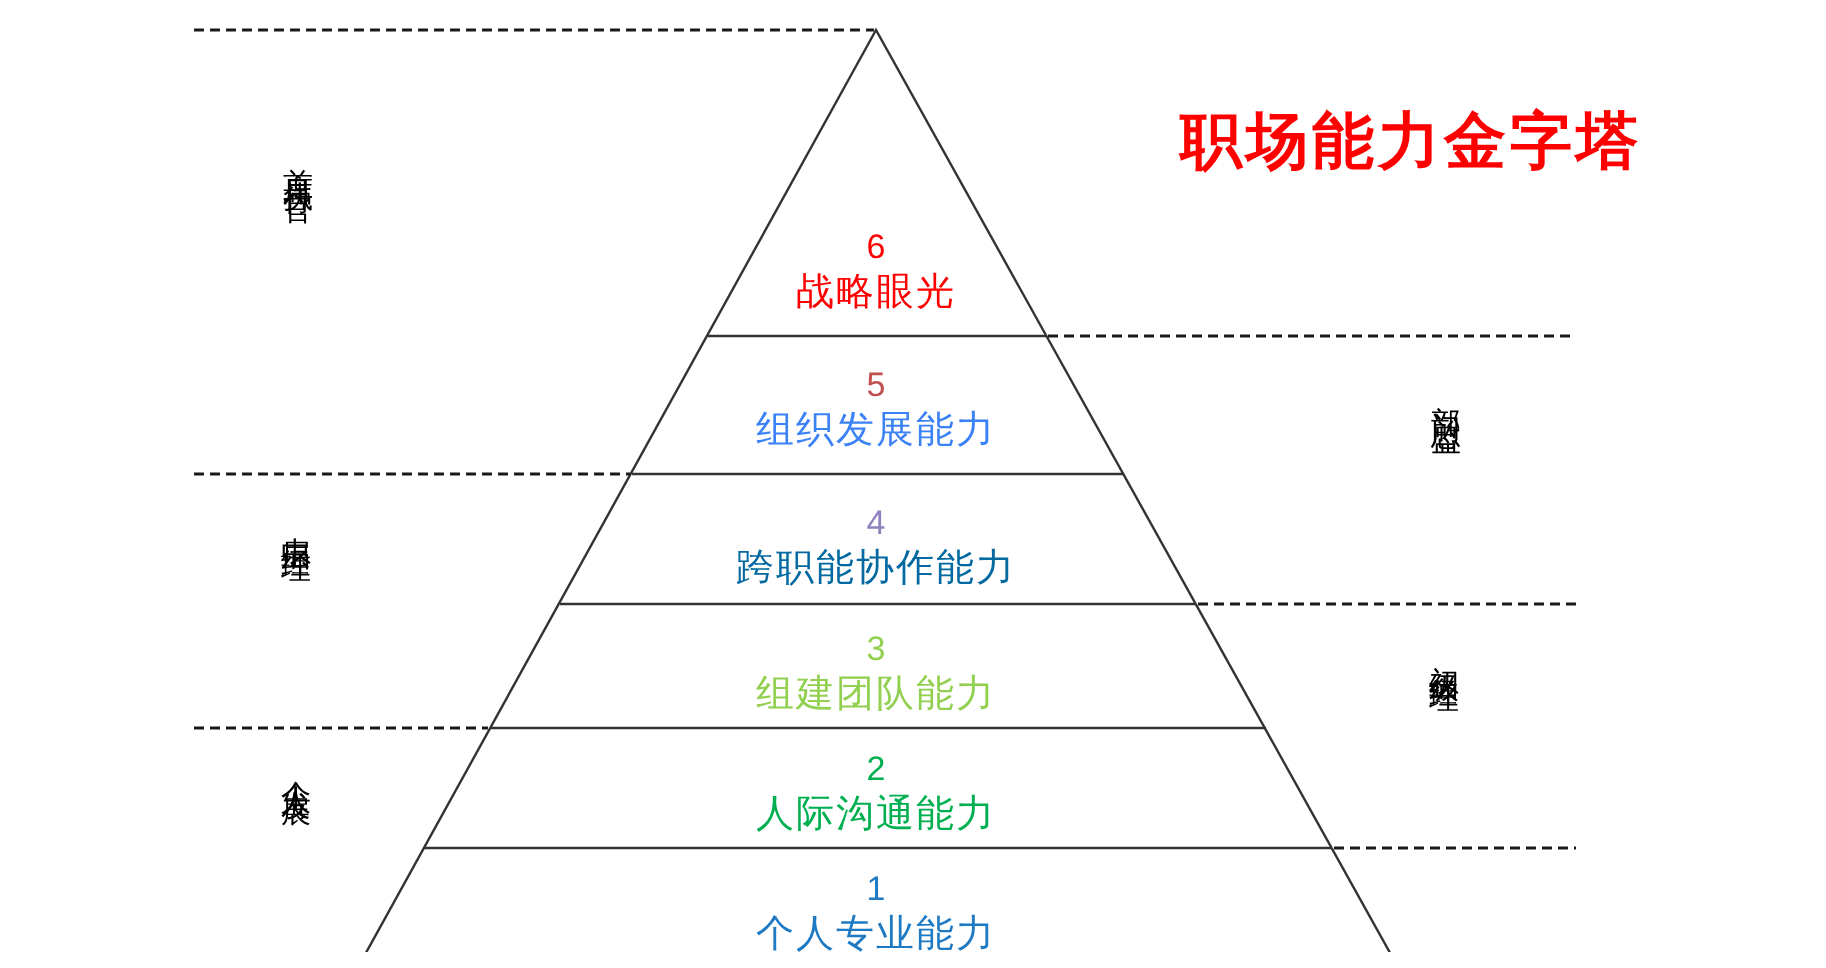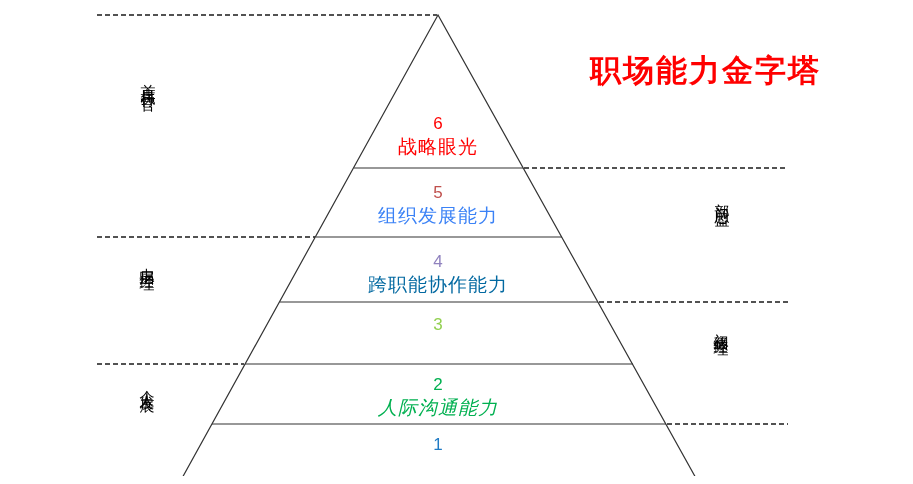--- a/index.html
+++ b/index.html
@@ -76,27 +76,29 @@
   <div class="level" style="top:182px">
     <div class="num" style="color: rgb(192, 80, 77);">5</div>
     <div class="lab" style="color: #3b82f6;">组织发展能力</div>
   </div>
   <div class="level" style="top:251px">
     <div class="num" style="color: rgb(144, 130, 190);">4</div>
     <div class="lab" style="color: #0369a1;">跨职能协作能力</div>
   </div>
   <div class="level" style="top:314px">
     <div class="num" style="color: rgb(146, 208, 80);">3</div>
+    <div class="lab" style="color: rgb(146, 208, 80);">组建团队能力</div>
   </div>
   <div class="level" style="top:374px">
     <div class="num" style="color: rgb(0, 176, 80);">2</div>
-    <div class="lab" style="color: rgb(0, 176, 80); font-style: italic;">人际沟通能力</div>
+    <div class="lab" style="color: rgb(0, 176, 80);">人际沟通能力</div>
   </div>
   <div class="level" style="top:434px">
     <div class="num" style="color: rgb(31, 122, 196);">1</div>
+    <div class="lab" style="color: rgb(31, 122, 196);">个人专业能力</div>
   </div>
 
   <div class="vlabel" style="left:138px; top:72px">首席执行官</div>
   <div class="vlabel" style="left:137px; top:256px">中层经理</div>
   <div class="vlabel" style="left:137px; top:378px">个人发展</div>
 
   <div class="vlabel" style="left:712px; top:191px">部门总监</div>
   <div class="vlabel" style="left:711px; top:321px">初级经理</div>
 
 </div>

